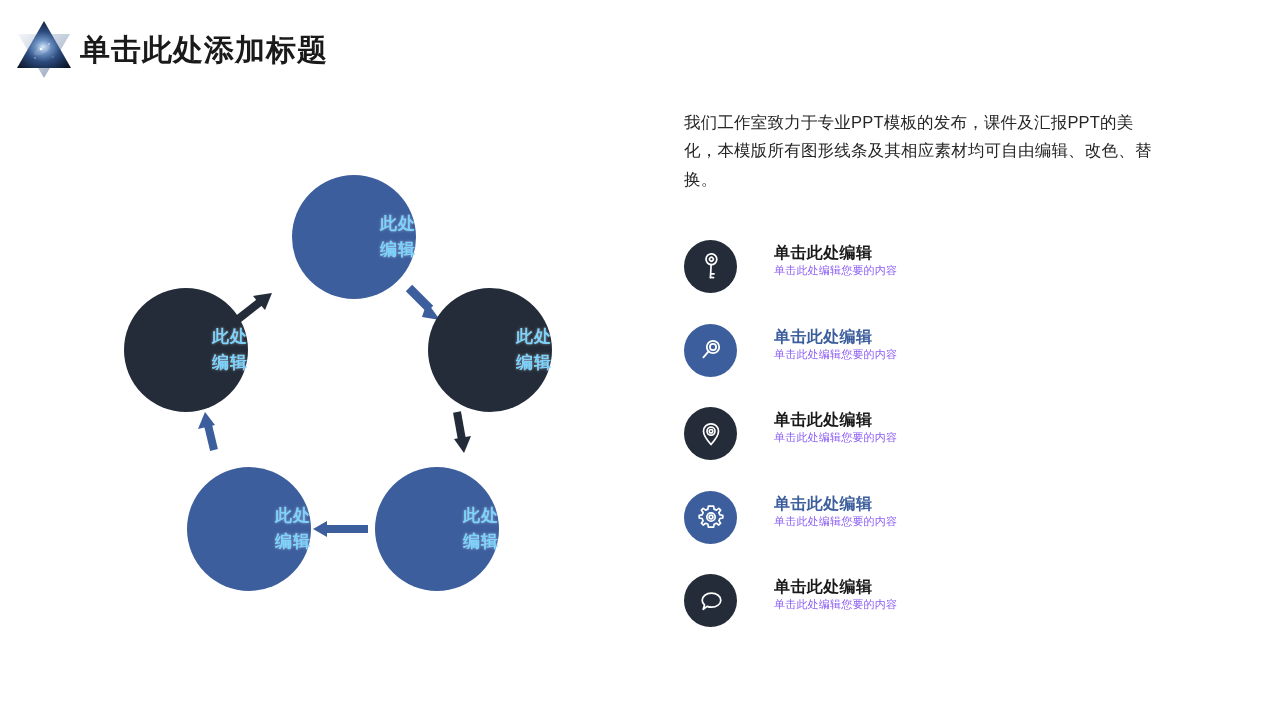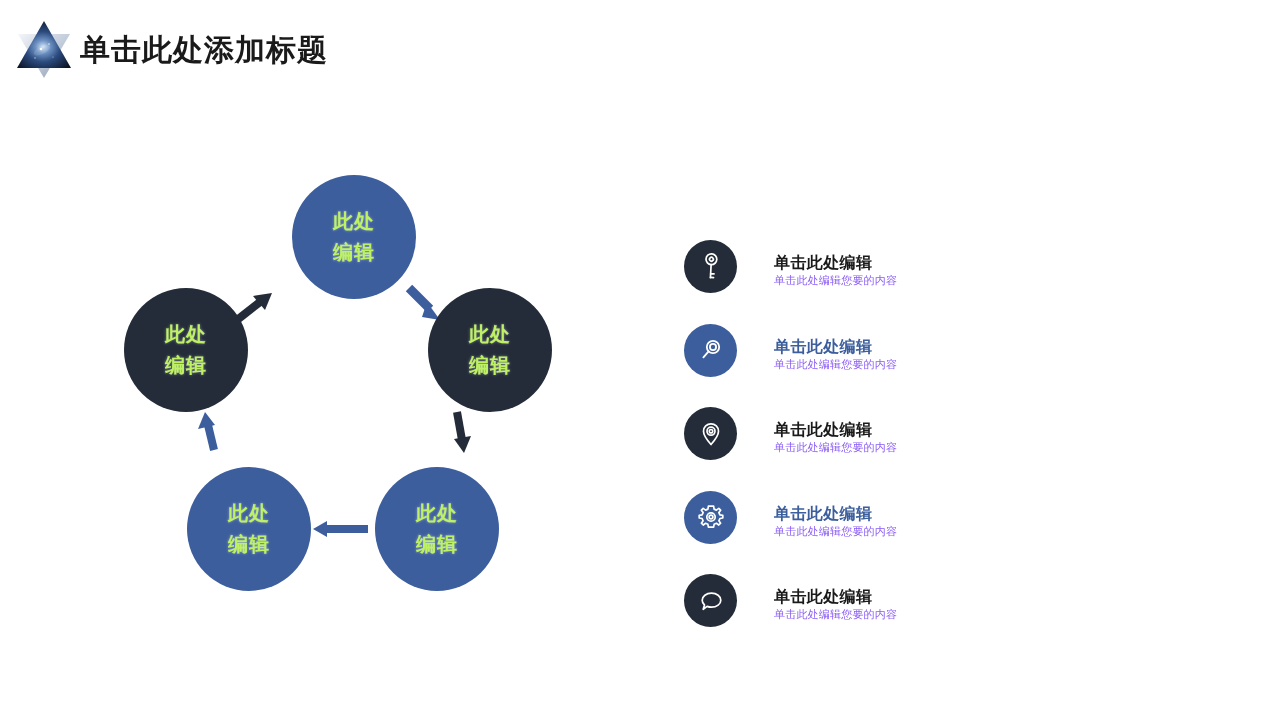--- a/index.html
+++ b/index.html
@@ -18,22 +18,22 @@
     position:absolute; left:80px; top:22px;
     font-size:30px; font-weight:bold; color:#1a1a1a;
     letter-spacing:1px; white-space:nowrap;
   }
 
   
   .cycle { position:absolute; left:110px; top:150px; width:500px; height:470px; }
   .node {
     position:absolute; border-radius:50%;
     display:flex; flex-direction:column;
-    align-items:center; justify-content:center;
-    color:#bef264; font-size:20px; font-weight:bold;
+    align-items:flex-end; justify-content:center;
+    color:#7dd3fc; font-size:17px; font-weight:bold;
     line-height:1.55; letter-spacing:1px;
     text-shadow:0 0 3px rgba(255,255,255,.45);
   }
   .node span { display:block; }
   .n-blue { background:#3C5E9D; }
   .n-dark { background:#232C38; }
 
   .node0 { left:182px; top:25px;  width:124px; height:124px; }  
   .node1 { left:318px; top:138px; width:124px; height:124px; }  
   .node2 { left:265px; top:317px; width:124px; height:124px; }  
@@ -48,21 +48,21 @@
   }
   .list { position:absolute; left:684px; top:240px; width:500px; }
   .item { position:relative; height:83.5px; }
   .ico {
     position:absolute; left:0; top:0;
     width:53px; height:53px; border-radius:50%;
     display:flex; align-items:center; justify-content:center;
   }
   .ico-dark { background:#232C38; }
   .ico-blue { background:#3C5E9D; }
-  .txt { position:absolute; left:90px; top:11px; }
+  .txt { position:absolute; left:90px; top:1px; }
   .t-head { font-size:16px; font-weight:bold; line-height:1.45; letter-spacing:.4px; }
   .t-sub  { font-size:11px; color:#8b5cf6; line-height:1.45; letter-spacing:.2px;font-family:Liberation Mono, monospace; }
   .c-dark { color:#1a1a1a; }
   .c-blue { color:#3C5E9D; }
 </style>
 </head>
 <body>
 
 <div class="slide">
 
@@ -142,20 +142,23 @@
     <div class="node node3 n-blue">
       <span>此处</span>
       <span>编辑</span>
     </div>
     <div class="node node4 n-dark">
       <span>此处</span>
       <span>编辑</span>
     </div>
   </div>
 
+  <div class="right">
+    <div class="para">我们工作室致力于专业PPT模板的发布，课件及汇报PPT的美化，本模版所有图形线条及其相应素材均可自由编辑、改色、替换。</div>
+  </div>
 
   <div class="list">
 
     <div class="item">
       <div class="ico ico-dark">
         <svg width="30" height="30" viewBox="0 0 30 30">
           <g transform="rotate(-42 15 15)" fill="none" stroke="#ffffff" stroke-width="1.7" stroke-linecap="round">
             <circle cx="20.5" cy="9.5" r="5.4"></circle>
             <circle cx="20.5" cy="9.5" r="1.9"></circle>
             <path d="M16.7,13.3 L7.5,22.5"></path>

